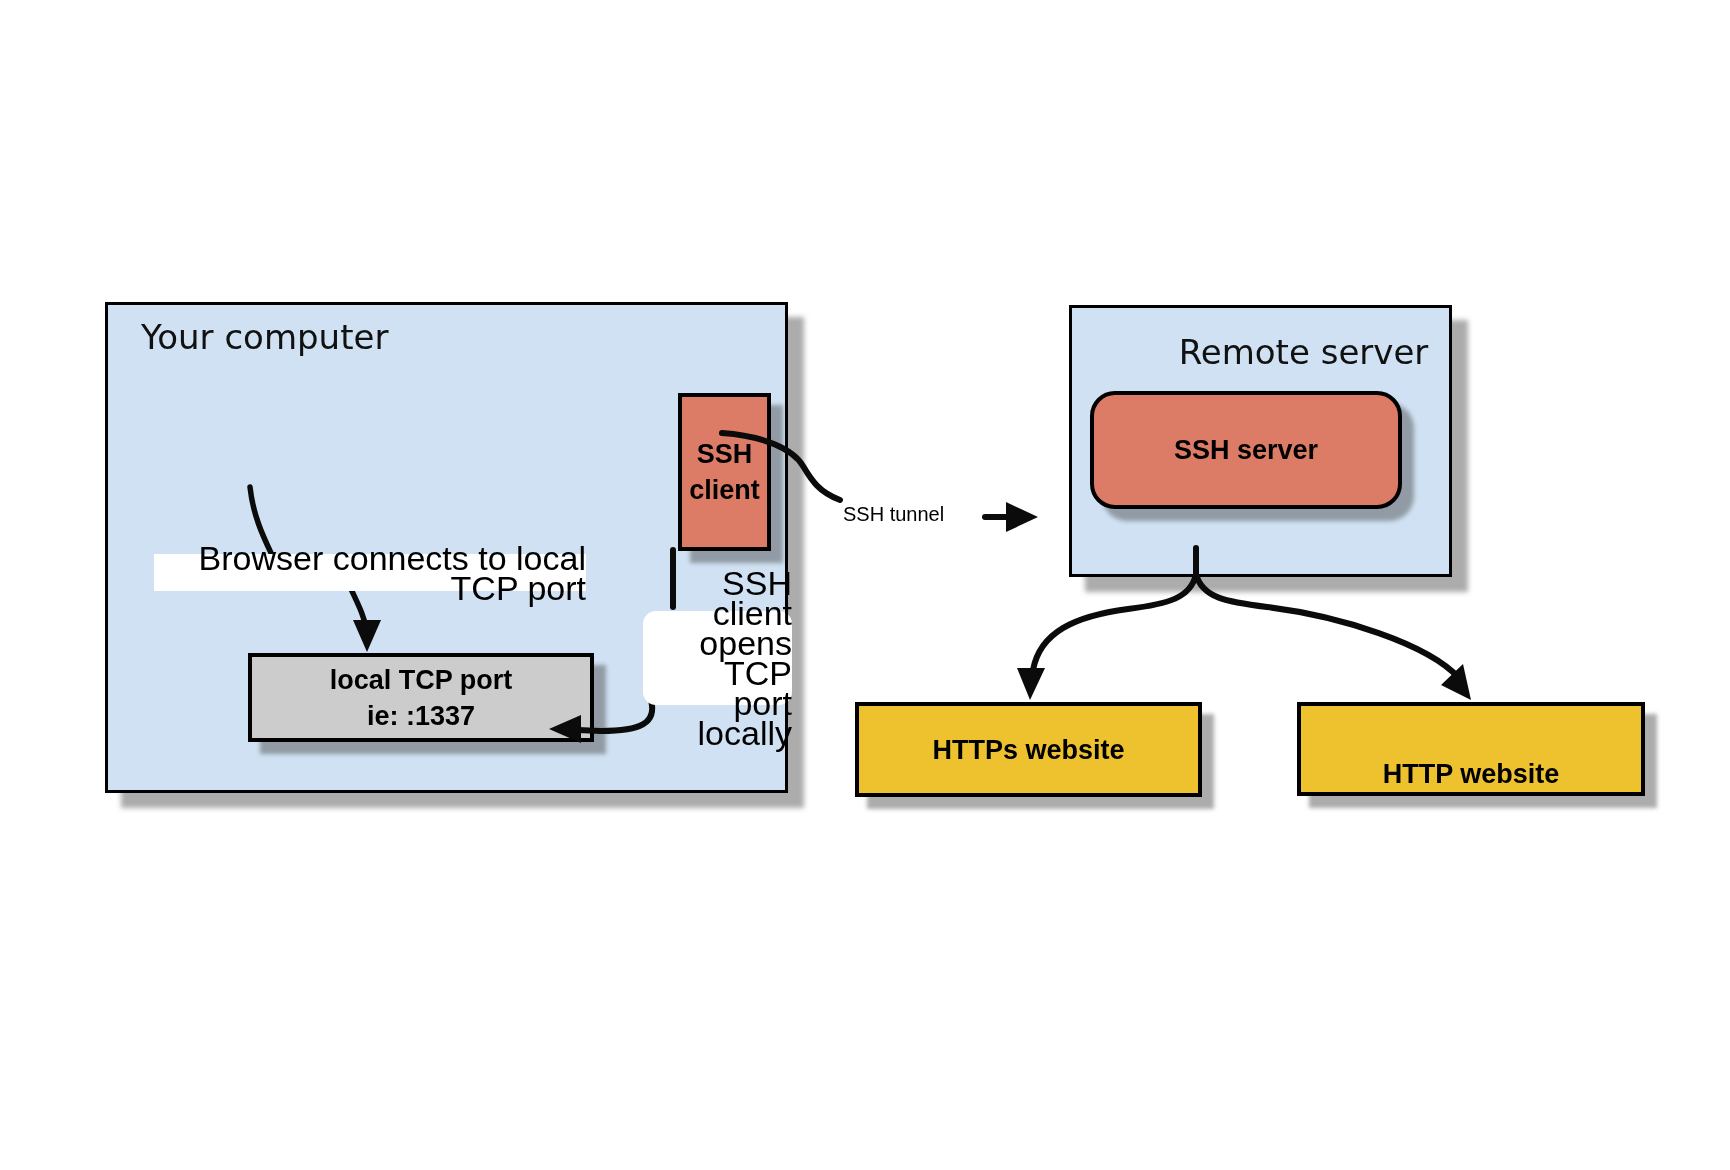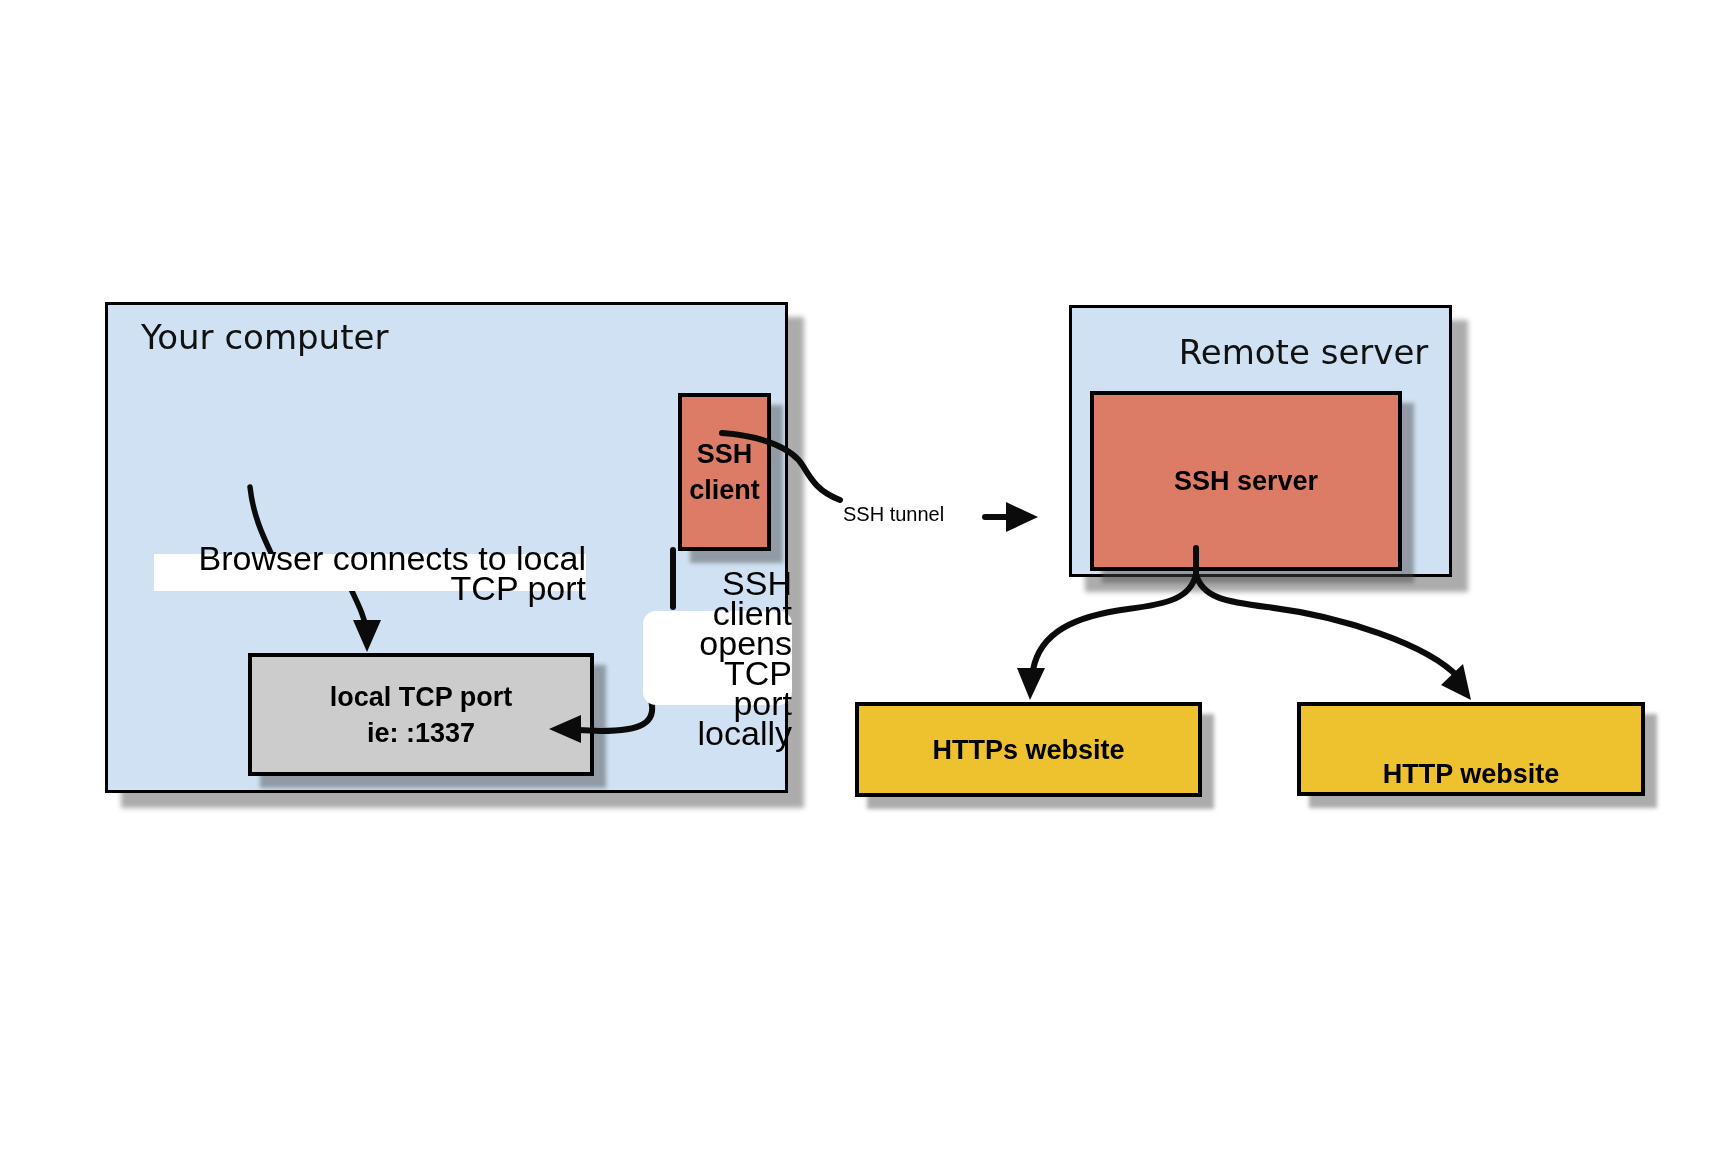--- a/index.html
+++ b/index.html
@@ -46,21 +46,21 @@
 </style>
 </head>
 <body>
 
 <div class="canvas">
 
   <div class="container" style="left:57px;top:302px;width:683px;height:491px;">
     <div class="container-title" style="left:33px;top:12px;">Your computer</div>
 
 
-    <div class="node gray" style="left:140px;top:348px;width:346px;height:123px;">
+    <div class="node gray" style="left:140px;top:348px;width:346px;height:89px;">
       <span>local TCP port</span>
       <span>ie: :1337</span>
     </div>
 
     <div class="node red" style="left:570px;top:88px;width:93px;height:158px;">
       <span>SSH</span>
       <span>client</span>
     </div>
 
     <div class="note" style="left:46px;top:249px;width:432px;height:37px;">
@@ -70,21 +70,21 @@
     <div class="note" style="left:535px;top:306px;width:149px;height:94px;border-radius:13px;">
       <span>SSH client</span>
       <span>opens TCP</span>
       <span>port locally</span>
     </div>
   </div>
 
   <div class="container" style="left:1021px;top:305px;width:383px;height:272px;">
     <div class="container-title" style="left:0;top:24px;width:100%;text-align:center;padding-left:43px;">Remote server</div>
 
-    <div class="node red" style="left:18px;top:83px;width:312px;height:180px;">
+    <div class="node red" style="left:18px;top:83px;width:312px;height:118px;border-radius:25px;">
       <span>SSH server</span>
     </div>
   </div>
 
   <div class="node yellow" style="left:855px;top:702px;width:347px;height:95px;">
     <span>HTTPs website</span>
   </div>
 
   <div class="node yellow" style="left:1297px;top:702px;width:348px;height:94px;justify-content:flex-end;">
     <span>HTTP website</span>

